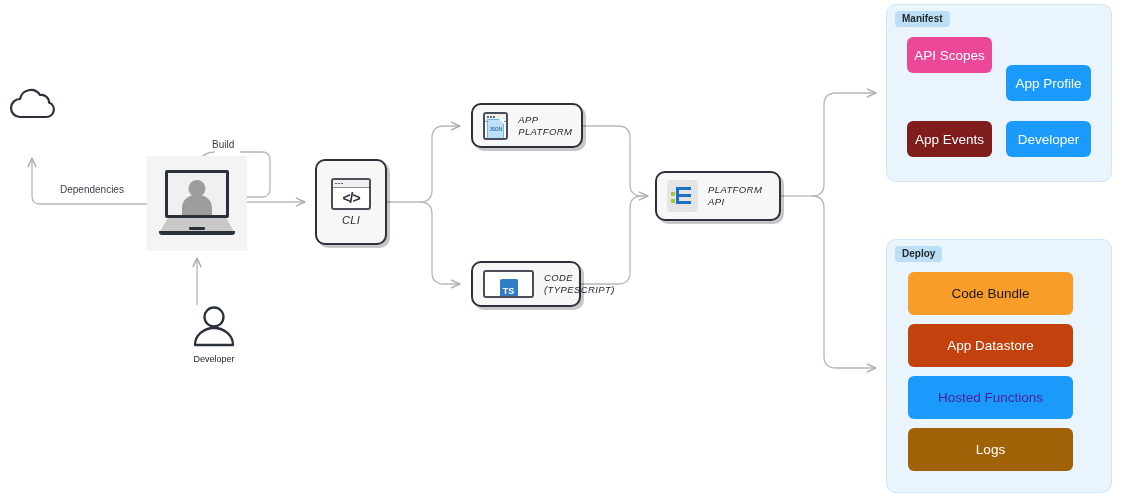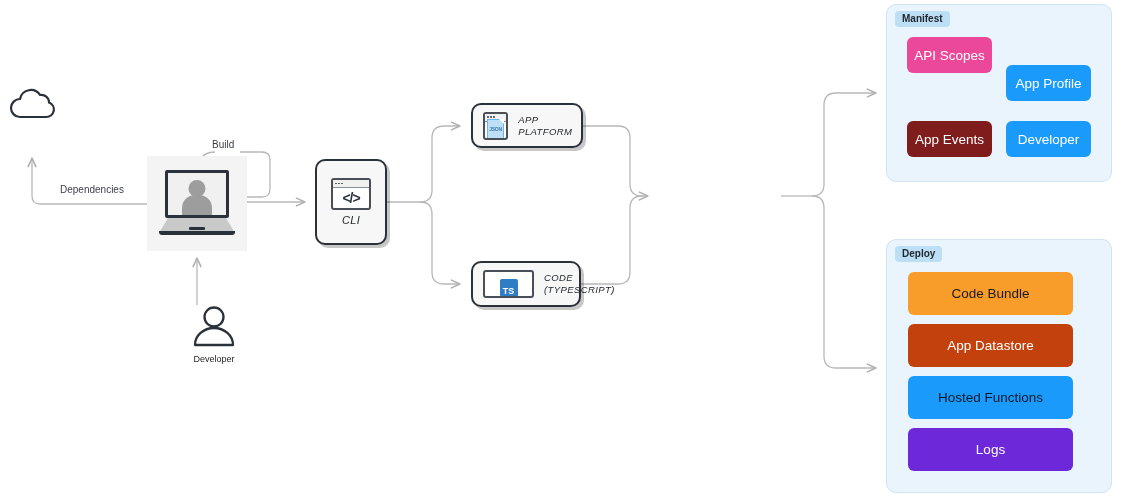--- a/index.html
+++ b/index.html
@@ -437,34 +437,47 @@
       <div class="body">
         <div class="ts-badge">TS</div>
       </div>
     </div>
     <div>
       <div class="label">CODE</div>
       <div class="label">(TYPESCRIPT)</div>
     </div>
   </div>
 
+  <div class="node wide-node" id="platform-node">
+    <div class="api-icon">
+      <svg width="22" height="20" viewBox="0 0 22 20">
+        <rect x="5" y="1" width="15" height="3" fill="#1a73c8"></rect>
+        <rect x="5" y="1" width="3" height="17" fill="#1a73c8"></rect>
+        <rect x="8" y="8" width="12" height="3" fill="#1a73c8"></rect>
+        <rect x="8" y="15" width="12" height="3" fill="#1a73c8"></rect>
+        <rect x="0" y="6" width="4" height="4" fill="#a6c63a"></rect>
+        <rect x="0" y="13" width="4" height="4" fill="#a6c63a"></rect>
+      </svg>
+    </div>
+    <div class="label">PLATFORM API</div>
+  </div>
 
   <div class="panel" id="manifest-panel">
     <div class="panel-tag">Manifest</div>
     <div class="chip-grid">
       <div class="chip" style="background: #ec4899; color: rgb(255, 255, 255);">API Scopes</div>
       <div class="chip" style="background: rgb(26, 155, 252); color: rgb(255, 255, 255); margin-top: 28px;">App Profile</div>
       <div class="chip" style="background: #7f1d1d; color: rgb(255, 255, 255);">App Events</div>
       <div class="chip" style="background: rgb(26, 155, 252); color: rgb(255, 255, 255);">Developer</div>
     </div>
   </div>
 
   <div class="panel" id="deploy-panel">
     <div class="panel-tag">Deploy</div>
     <div class="chip-stack">
       <div class="bar-chip" style="background: rgb(249, 157, 42); color: rgb(26, 26, 26);">Code Bundle</div>
       <div class="bar-chip" style="background: #c2410c; color: rgb(255, 255, 255);">App Datastore</div>
-      <div class="bar-chip" style="background: rgb(26, 155, 252); color: #0f172a;">Hosted Functions</div>
-      <div class="bar-chip" style="background: #6d28d9; color: rgb(255, 255, 255);">Logs</div>
+      <div class="bar-chip" style="background: rgb(26, 155, 252); color: #4c1d95;">Hosted Functions</div>
+      <div class="bar-chip" style="background: #a16207; color: rgb(255, 255, 255);">Logs</div>
     </div>
   </div>
 
 </div>
 
 </body></html>

